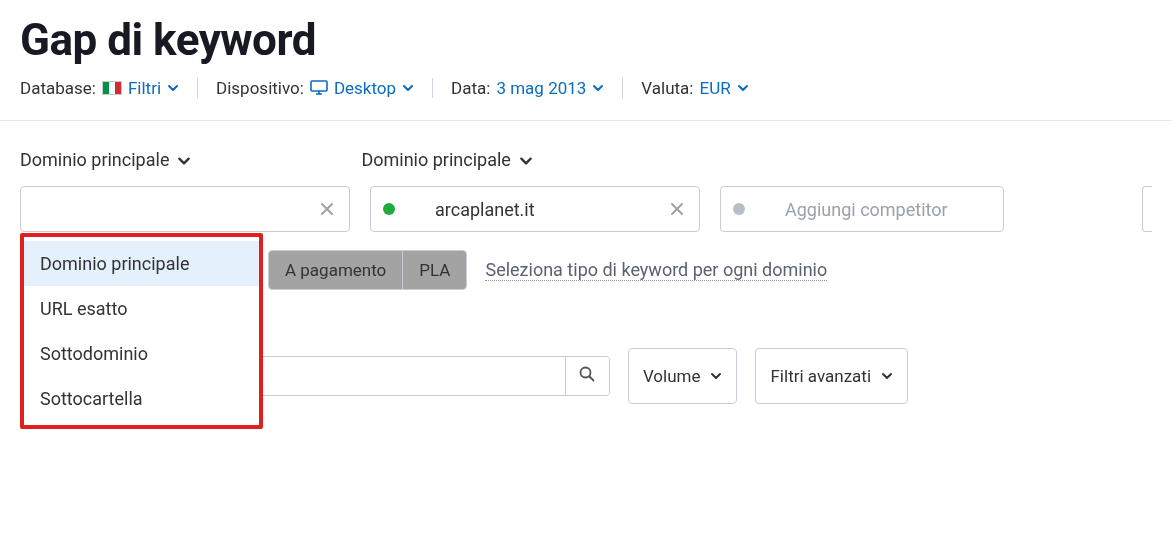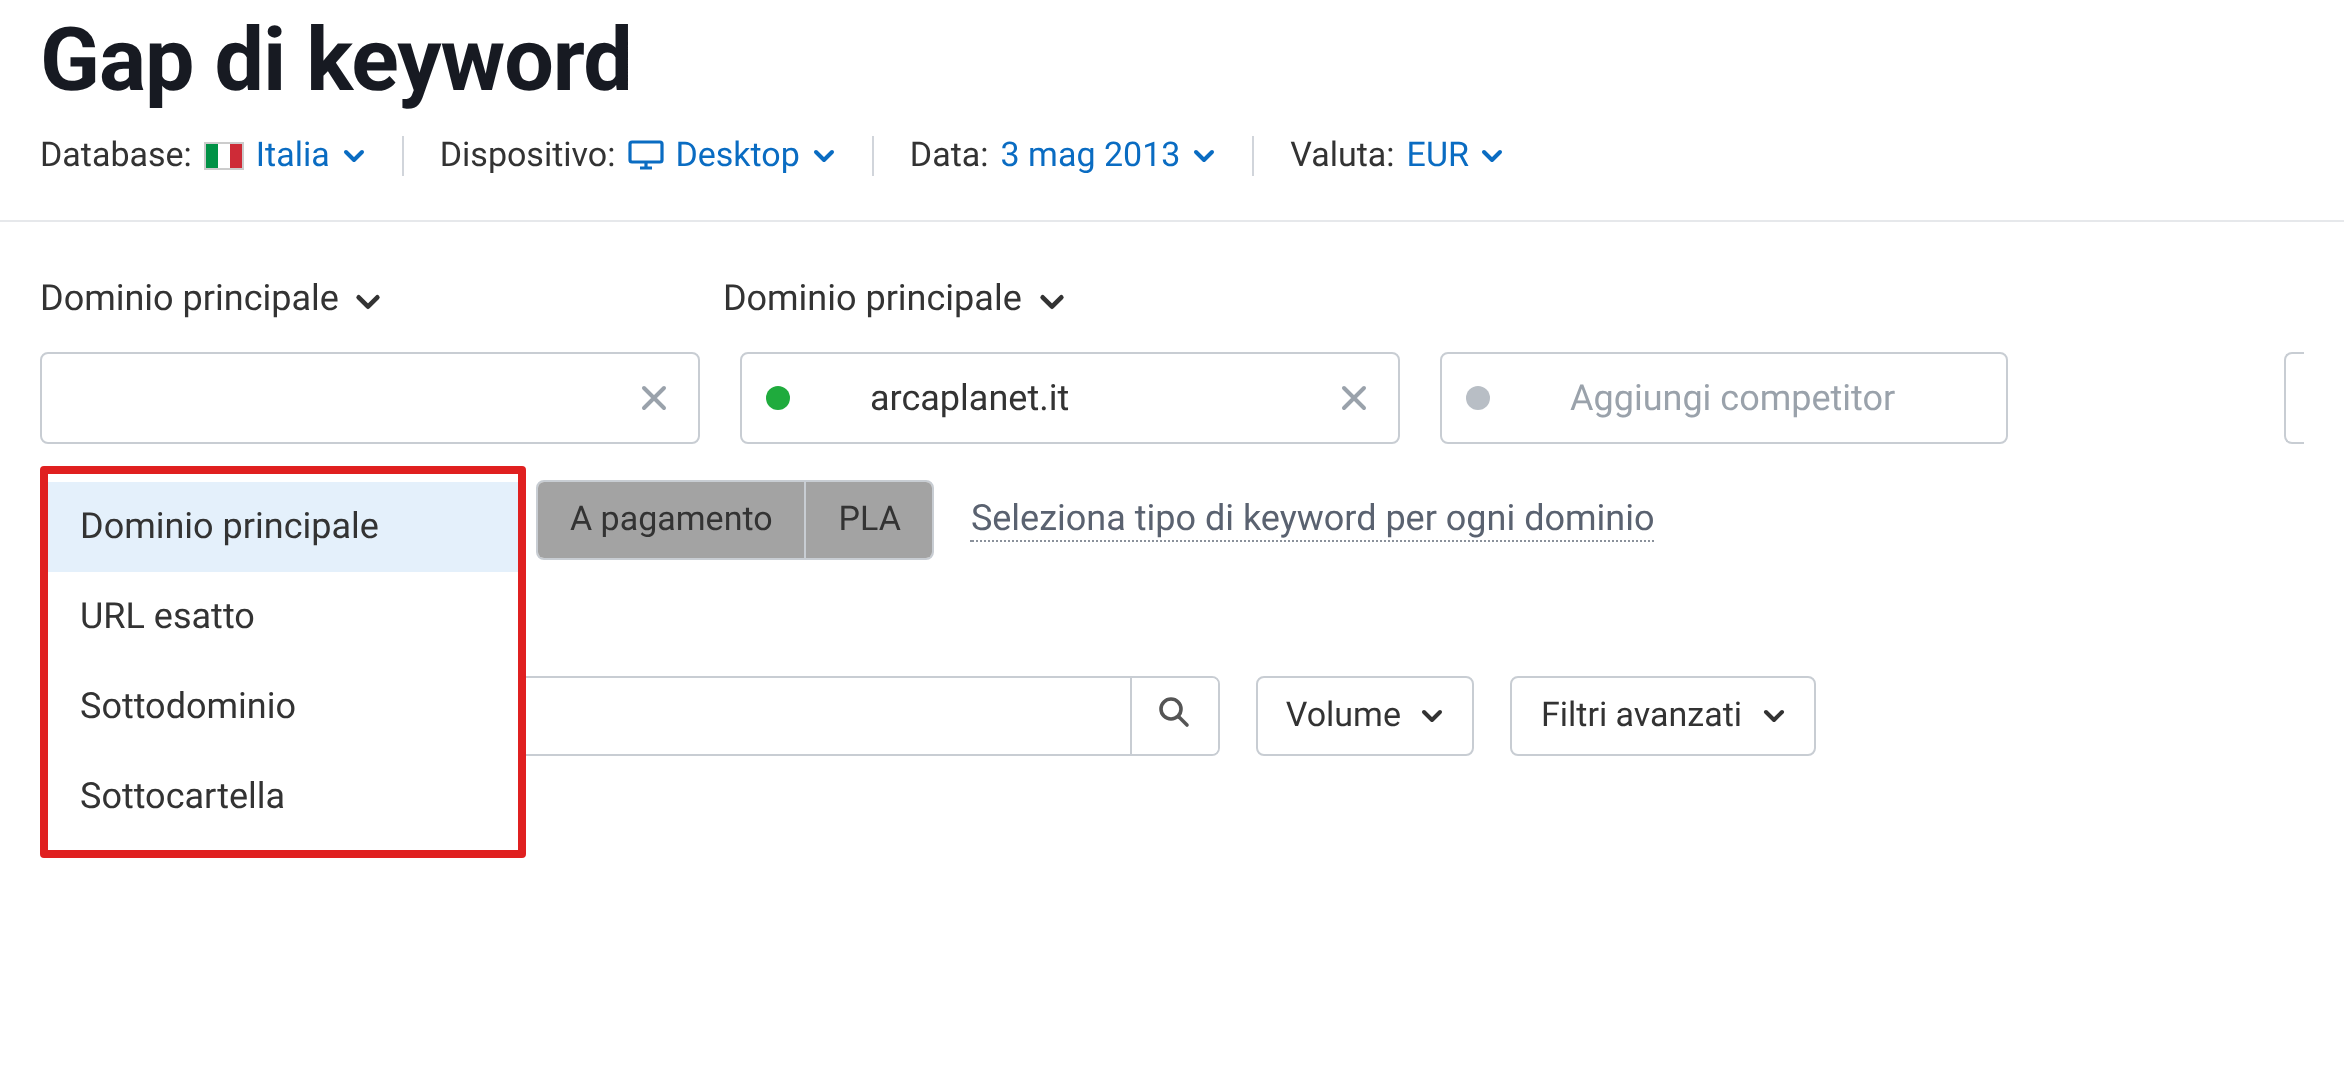--- a/index.html
+++ b/index.html
@@ -9,21 +9,21 @@
   color: #333;
   width: 1172px;
   height: 538px;
   overflow: hidden;
   padding: 0 20px;
 }
 .page-title {
   font-size: 44px;
   font-weight: 700;
   color: #171a22;
-  margin-top: 4px;
+  margin-top: 14px;
   margin-bottom: 12px;
   letter-spacing: -0.5px;
 }
 .meta-row {
   display: flex;
   align-items: center;
   gap: 0;
   font-size: 17px;
   color: #333;
   margin-bottom: 22px;
@@ -158,21 +158,21 @@
 }
 .filters-row {
   display: flex;
   align-items: center;
   gap: 18px;
 }
 .filter-btn {
   display: flex;
   align-items: center;
   gap: 10px;
-  height: 40px;
+  height: 56px;
   border: 1px solid #c8cdd3;
   border-radius: 4px;
   background: #fff;
   padding: 0 14px;
   font-size: 17px;
   color: #333;
   cursor: pointer;
 }
 .search-group {
   display: flex;
@@ -231,21 +231,21 @@
 </head>
 <body>
 
 <h1 class="page-title">Gap di keyword</h1>
 
 <div class="meta-row">
   <div class="meta-item">
     <span class="meta-label">Database:</span>
     <span class="meta-value">
       <span class="flag"></span>
-      <span>Italia</span>
+      <span>Filtri</span>
       <span class="chevron-down">
           <svg width="12" height="12" viewBox="0 0 12 12">
             <path d="M2 4 L6 8 L10 4" stroke="#0a6cc2" stroke-width="2" fill="none" stroke-linecap="round" stroke-linejoin="round"></path>
           </svg>
         </span>
     </span>
   </div>
   <div class="meta-divider"></div>
   <div class="meta-item">
     <span class="meta-label">Dispositivo:</span>

